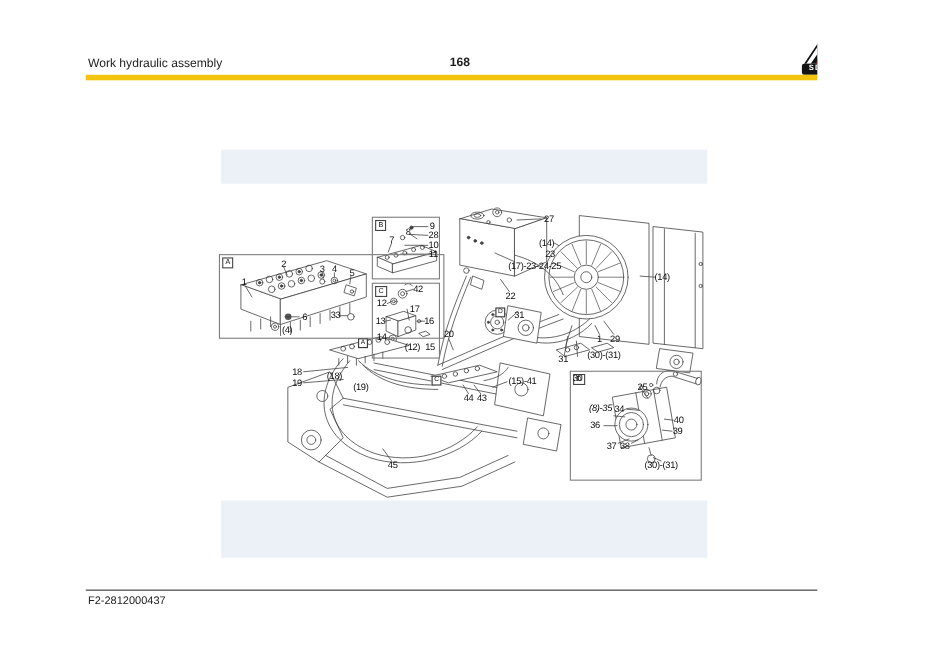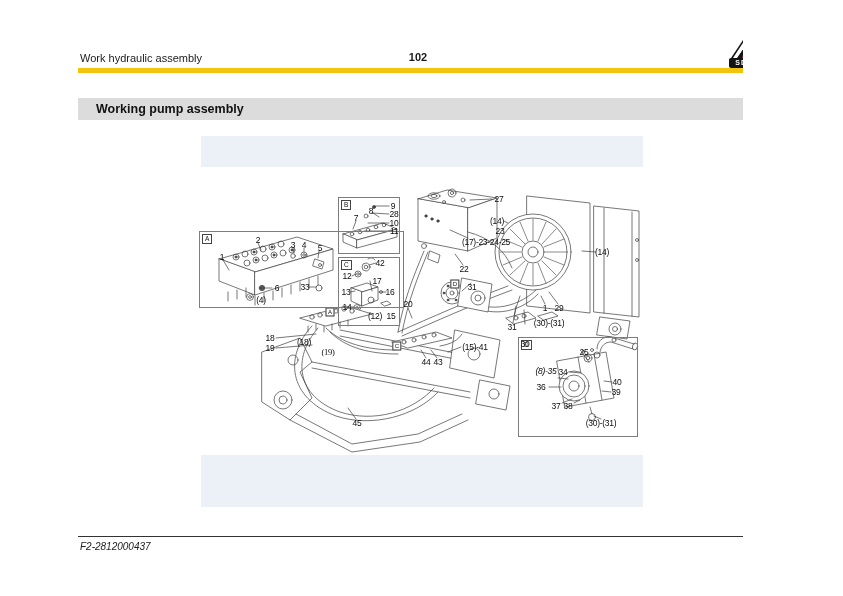--- a/index.html
+++ b/index.html
@@ -36,42 +36,39 @@
   .ref-marker{
     position:absolute;transform:translate(-50%,-50%);border:0.5px solid #333;
     font-size:6px;line-height:7px;padding:0 1.5px;color:#111;background:#fff;
   }
   .callout{
     position:absolute;transform:translate(-50%,-50%);
     font-size:8.5px;line-height:9px;letter-spacing:-0.3px;color:#0c0c0c;white-space:nowrap;
   }
   
   .footer-rule{position:absolute;left:78px;top:536px;width:687px;height:1px;background:#333;}
-  .ftr-doc{position:absolute;left:80px;top:541px;font-size:10px;color:#222;font-style:italic;}
+  .ftr-doc{position:absolute;left:80px;top:541px;font-size:10px;color:#222;}
 </style>
 </head>
 <body>
 
 <div class="page">
 
   <div class="hdr-left">Work hydraulic assembly</div>
-  <div class="hdr-page">102</div>
+  <div class="hdr-page">168</div>
   <div class="logo">
     <svg width="36" height="24" viewBox="0 0 36 24">
       <polygon points="16,1 2,22 17,22" fill="#141414"></polygon>
       <polygon points="18,4 34,22 13,22" fill="#CC2229"></polygon>
       <polygon points="16.5,3 19,6 8,22 4,22" fill="#ffffff"></polygon>
     </svg>
     <div class="logo-text">SDLG</div>
   </div>
   <div class="yellow-rule"></div>
 
-  <div class="title-bar">
-    <span>Working pump assembly</span>
-  </div>
 
   <div class="diagram-layer" id="diagram-layer">
       <div class="band" style="left: 201px; top: 455px; width: 442px; height: 52px;"></div>
       <div class="band" style="left: 201px; top: 136px; width: 442px; height: 31px;"></div>
     <svg class="lineart" width="843" height="596" viewBox="0 0 843 596">
       <g stroke="#3d3d3d" stroke-width="0.7" fill="none" stroke-linejoin="round" stroke-linecap="round">
 
         <path d="M219,259 L297,237 L333,249 L255,272 Z" fill="#fff"></path>
         <path d="M219,259 L219,281 L255,295 L255,272 Z" fill="#fff"></path>
         <path d="M255,272 L333,249 L333,270 L255,295 Z" fill="#fff"></path>
@@ -368,21 +365,21 @@
       <div class="callout" style="left: 472px; top: 287px;">31</div>
       <div class="callout" style="left: 602px; top: 252px;">(14)</div>
       <div class="callout" style="left: 545px; top: 308px;">1</div>
       <div class="callout" style="left: 559px; top: 308px; text-align: center;">29</div>
       <div class="callout" style="left: 512px; top: 327px;">31</div>
       <div class="callout" style="left: 525px; top: 344px;">30</div>
       <div class="callout" style="left: 549px; top: 323px;">(30)-(31)</div>
       <div class="callout" style="left: 270px; top: 338px;">18</div>
       <div class="callout" style="left: 270px; top: 348px;">19</div>
       <div class="callout" style="left: 304px; top: 342px;">(18)</div>
-      <div class="callout" style="left: 328px; top: 352px; font-family: Liberation Serif, serif;">(19)</div>
+      <div class="callout" style="left: 328px; top: 352px;">(19)</div>
       <div class="callout" style="left: 408px; top: 304px;">20</div>
       <div class="callout" style="left: 426px; top: 362px;">44</div>
       <div class="callout" style="left: 438px; top: 362px;">43</div>
       <div class="callout" style="left: 475px; top: 347px;">(15)-41</div>
       <div class="callout" style="left: 357px; top: 423px;">45</div>
       <div class="callout" style="left: 584px; top: 352px;">25</div>
       <div class="callout" style="left: 563px; top: 372px;">34</div>
       <div class="callout" style="left: 546px; top: 371px; font-style: italic;">(8)-35</div>
       <div class="callout" style="left: 541px; top: 387px;">36</div>
       <div class="callout" style="left: 617px; top: 382px;">40</div>

